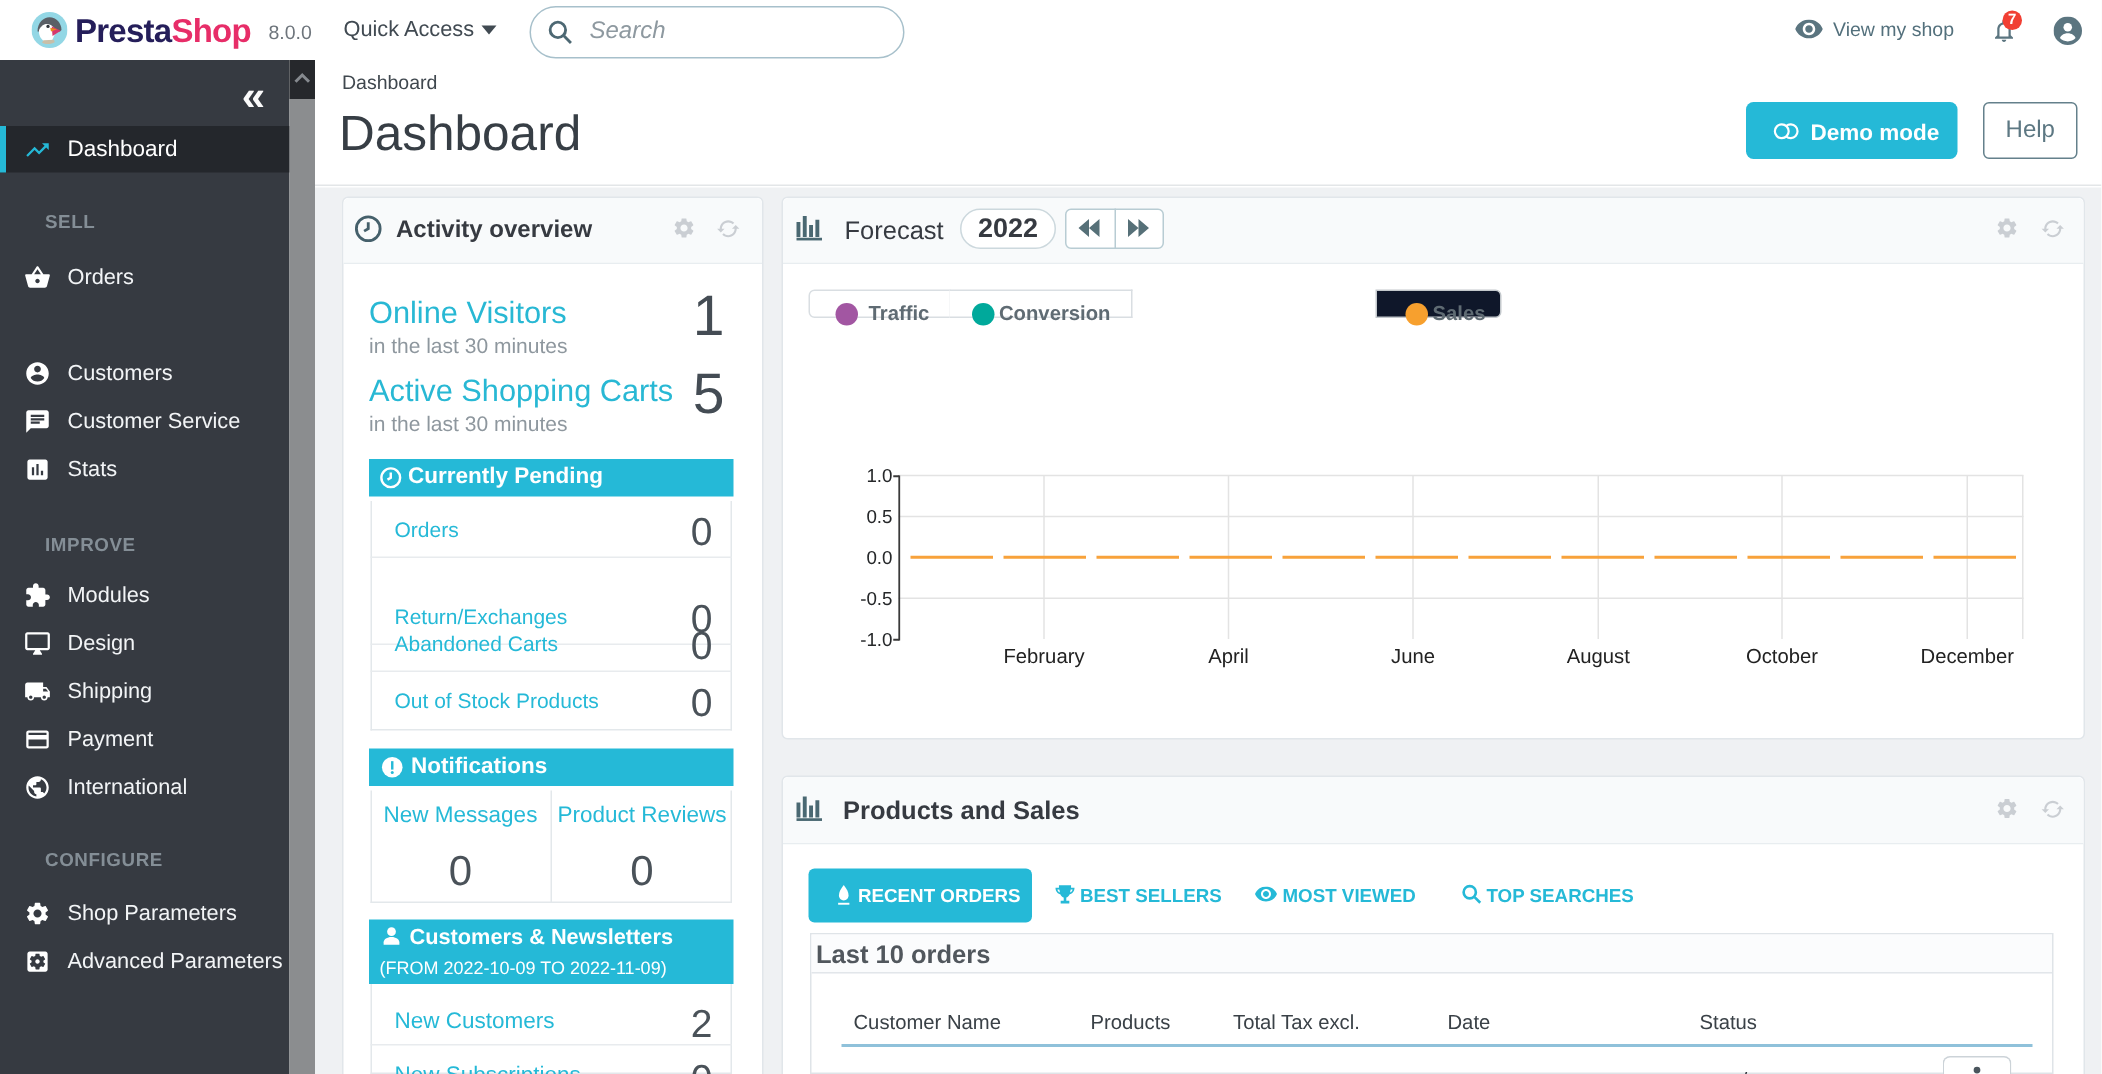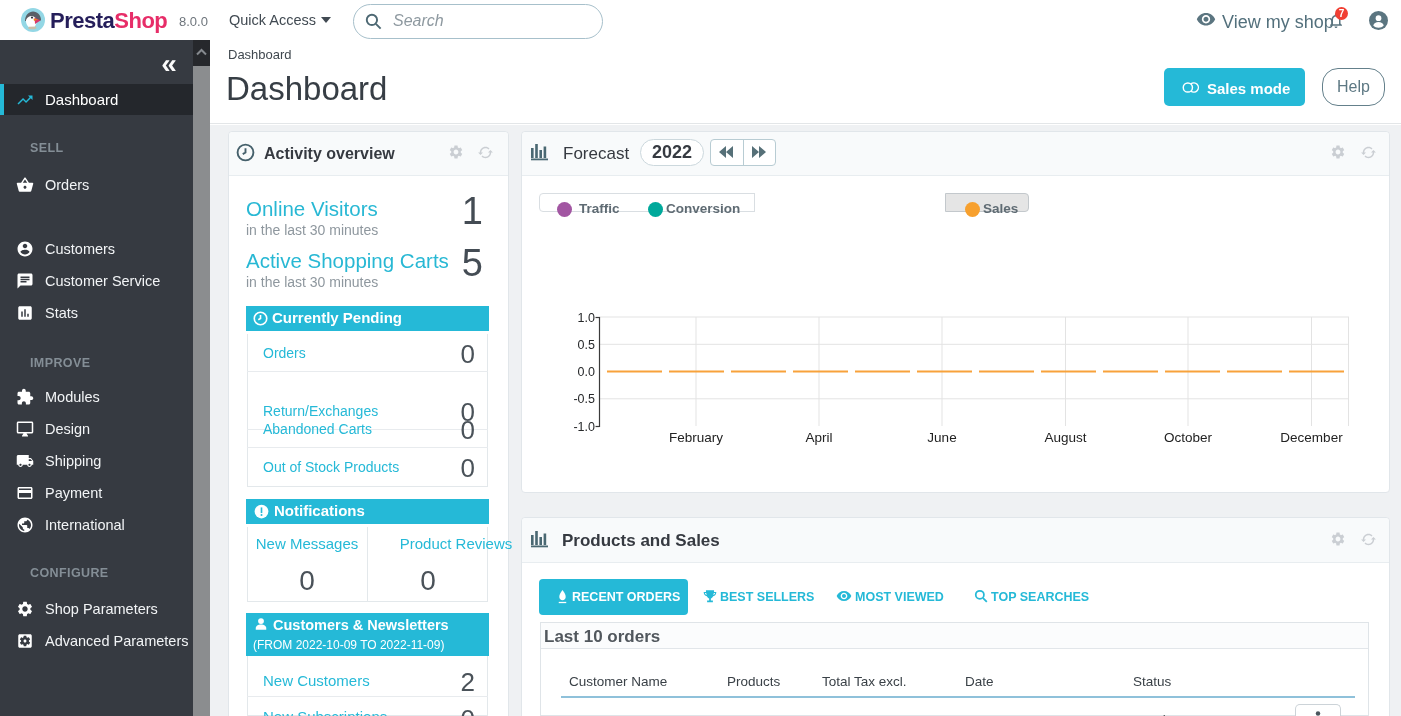--- a/index.html
+++ b/index.html
@@ -31,21 +31,21 @@
   <div class="abs" style="left:353px;top:4px;width:250px;height:35px;border:1px solid #a7c0cb;border-radius:18px;background:#fff;"></div>
   <svg class="abs" style="left:364px;top:12px;" width="19" height="19" viewBox="0 0 24 24" fill="none" stroke="#4d6873" stroke-width="2.4">
         <circle cx="10" cy="10" r="6.5"></circle>
         <line x1="15" y1="15" x2="21" y2="21"></line>
       </svg>
   <div class="abs" style="left:393px;top:12px;font-size:16px;font-style:italic;color:#8e99a0;">Search</div>
 
   <svg class="abs" style="left:1196px;top:13px;" width="20" height="15" viewBox="0 0 24 18">
     <path d="M12 0C7 0 2.73 3.11 1 7.5 2.73 11.89 7 15 12 15s9.27-3.11 11-7.5C21.27 3.11 17 0 12 0zm0 12.5c-2.76 0-5-2.24-5-5s2.24-5 5-5 5 2.24 5 5-2.24 5-5 5zm0-8c-1.66 0-3 1.34-3 3s1.34 3 3 3 3-1.34 3-3-1.34-3-3-3z" fill="#5b7580"></path>
   </svg>
-  <div class="abs" style="left:1222px;top:12px;font-size:18px;color:#53707c;">View my shop</div>
+  <div class="abs" style="left:1222px;top:12px;font-size:13px;color:#53707c;">View my shop</div>
   <svg class="abs" style="left:1327px;top:11px;" width="18" height="19" viewBox="0 0 24 24">
     <path d="M12 22c1.1 0 2-.9 2-2h-4c0 1.1.89 2 2 2zm6-6v-5c0-3.07-1.64-5.64-4.5-6.32V4c0-.83-.67-1.5-1.5-1.5s-1.5.67-1.5 1.5v.68C7.63 5.36 6 7.92 6 11v5l-2 2v1h16v-1l-2-2zm-2 1H8v-6c0-2.48 1.51-4.5 4-4.5s4 2.02 4 4.5v6z" fill="#5b7580"></path>
   </svg>
   <div class="abs" style="left:1335px;top:7px;width:13px;height:13px;border-radius:7px;background:#f13f33;color:#fff;font-size:10px;font-weight:bold;text-align:center;line-height:13px;">7</div>
   <svg class="abs" style="left:1369px;top:11px;" width="19" height="19" viewBox="0 0 24 24">
     <circle cx="12" cy="12" r="12" fill="#5b7580"></circle>
     <circle cx="12" cy="9" r="3.6" fill="#fff"></circle>
     <path d="M12 14c-3.3 0-6 1.8-6.6 4.2 1.7 1.8 4 2.8 6.6 2.8s4.9-1 6.6-2.8C18 15.8 15.3 14 12 14z" fill="#fff"></path>
   </svg>
 </div>
@@ -141,22 +141,22 @@
 <div class="abs" style="left:193px;top:66px;width:17px;height:650px;background:#8b8d8f;"></div>
 
 <div class="abs" style="left:210px;top:40px;width:1191px;height:84px;background:#fff;border-bottom:1px solid #e3e6e8;"></div>
 <div class="abs" style="left:228px;top:47px;font-size:13px;color:#40484f;">Dashboard</div>
 <div class="abs" style="left:226px;top:70px;font-size:33px;color:#373e45;">Dashboard</div>
 <div class="abs" style="left:1164px;top:68px;width:141px;height:38px;background:#25b9d7;border-radius:5px;"></div>
 <svg class="abs" style="left:1182px;top:80px;" width="19" height="15" viewBox="0 0 26 16" fill="none" stroke="#fff" stroke-width="2">
   <circle cx="8" cy="8" r="6.3"></circle>
       <path d="M12 3.2 A6.3 6.3 0 1 1 12 12.8"></path>
 </svg>
-<div class="abs" style="left:1207px;top:80px;font-size:15px;font-weight:bold;color:#fff;">Sales mode</div>
-<div class="abs" style="left:1322px;top:68px;width:63px;height:38px;background:#fff;border:1px solid #64808b;border-radius:16px;color:#5d7883;font-size:16px;text-align:center;line-height:36px;">Help</div>
+<div class="abs" style="left:1207px;top:80px;font-size:15px;font-weight:bold;color:#fff;">Demo mode</div>
+<div class="abs" style="left:1322px;top:68px;width:63px;height:38px;background:#fff;border:1px solid #64808b;border-radius:4px;color:#5d7883;font-size:16px;text-align:center;line-height:36px;">Help</div>
 
 <div class="abs" style="left:210px;top:125px;width:1191px;height:591px;background:#eff1f3;"></div>
 
 <div class="abs" style="left:228px;top:131px;width:281px;height:600px;background:#fff;border:1px solid #e1e6ea;border-radius:4px;"></div>
 <div class="abs" style="left:229px;top:132px;width:279px;height:44px;background:#f8fafb;border-bottom:1px solid #e8edf0;border-radius:4px 4px 0 0;"></div>
 <svg class="abs" style="left:236px;top:143px;" width="19" height="19" viewBox="0 0 24 24" fill="none" stroke="#45606b" stroke-width="2.4">
       <circle cx="12" cy="12" r="10"></circle>
       <path d="M12 6.5V12l-3.5 2"></path>
     </svg>
 <div class="abs" style="left:264px;top:145px;font-size:16px;font-weight:bold;color:#363a41;">Activity overview</div>
@@ -205,21 +205,21 @@
 <div class="abs" style="left:246px;top:499px;width:243px;height:25px;background:#25b9d7;"></div>
 <svg class="abs" style="left:254px;top:504px;" width="15" height="15" viewBox="0 0 24 24">
       <circle cx="12" cy="12" r="11" fill="#fff"></circle>
       <rect x="10.7" y="5.5" width="2.6" height="9" fill="#25b9d7"></rect>
       <circle cx="12" cy="17.5" r="1.6" fill="#25b9d7"></circle>
     </svg>
 <div class="abs" style="left:274px;top:502px;font-size:15px;font-weight:bold;color:#fff;">Notifications</div>
 <div class="abs" style="left:247px;top:527px;width:241px;height:75px;background:#fff;border:1px solid #e3e8eb;border-top:none;"></div>
 <div class="abs" style="left:367px;top:527px;width:1px;height:75px;background:#e3e8eb;"></div>
 <div class="abs" style="left:247px;top:535px;width:120px;text-align:center;font-size:15px;color:#25b9d7;">New Messages</div>
-<div class="abs" style="left:368px;top:535px;width:120px;text-align:center;font-size:15px;color:#25b9d7;margin-left:28px;">Product Reviews</div>
+<div class="abs" style="left:368px;top:535px;width:120px;text-align:center;font-size:15px;color:#25b9d7;">Product Reviews</div>
 <div class="abs" style="left:247px;top:565px;width:120px;text-align:center;font-size:28px;color:#4a5259;">0</div>
 <div class="abs" style="left:368px;top:565px;width:120px;text-align:center;font-size:28px;color:#4a5259;">0</div>
 
 <div class="abs" style="left:246px;top:613px;width:243px;height:43px;background:#25b9d7;"></div>
 <svg class="abs" style="left:254px;top:617px;" width="14" height="14" viewBox="0 0 24 24">
       <circle cx="12" cy="7" r="5" fill="#fff"></circle>
       <path d="M12 13c-5 0-9 2.7-9 6v3h18v-3c0-3.3-4-6-9-6z" fill="#fff"></path>
     </svg>
 <div class="abs" style="left:273px;top:617px;font-size:14.5px;font-weight:bold;color:#fff;">Customers &amp; Newsletters</div>
 <div class="abs" style="left:253px;top:638px;font-size:12px;color:#fff;">(FROM 2022-10-09 TO 2022-11-09)</div>
@@ -265,21 +265,21 @@
 .seg b { position:absolute; top:7px; font-size:13.5px; font-weight:bold; color:#5f6b73; }
 </style>
 <div class="seg" style="left:539px;width:95px;border-radius:4px 0 0 4px;">
       <i style="left:17px;background:#a256a2;"></i>
       <b style="left:39px;">Traffic</b>
     </div>
 <div class="seg" style="left:633px;width:122px;border-left:none;">
       <i style="left:15px;background:#00a99b;"></i>
       <b style="left:33px;">Conversion</b>
     </div>
-<div class="seg" style="left:945px;width:84px;border-radius:0 4px 4px 0;background:#e5e5e5;border-color:#c3c8cc;">
+<div class="seg" style="left:917px;width:84px;border-radius:0 4px 4px 0;background:#0f172a;border-color:#c3c8cc;">
       <i style="left:19px;background:#f7a02e;"></i>
       <b style="left:37px;">Sales</b>
     </div>
 
 <svg class="abs" style="left:521px;top:300px;" width="860" height="150" viewBox="0 0 860 150">
   <line x1="78" y1="17" x2="828" y2="17" stroke="#e3e3e3" stroke-width="1"></line>
   <line x1="78" y1="44.3" x2="828" y2="44.3" stroke="#e3e3e3" stroke-width="1"></line>
   <line x1="78" y1="98.8" x2="828" y2="98.8" stroke="#e3e3e3" stroke-width="1"></line>
   <line x1="175" y1="17" x2="175" y2="126" stroke="#e3e3e3" stroke-width="1"></line>
   <line x1="298" y1="17" x2="298" y2="126" stroke="#e3e3e3" stroke-width="1"></line>

